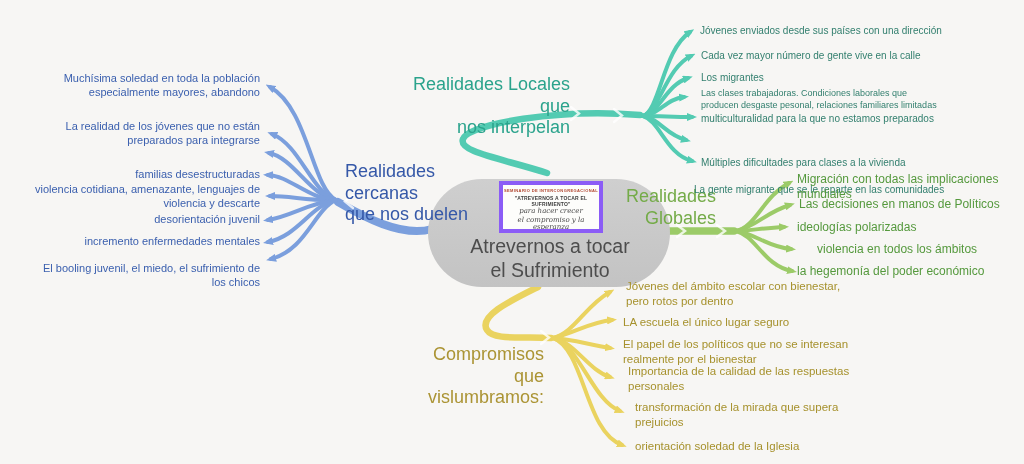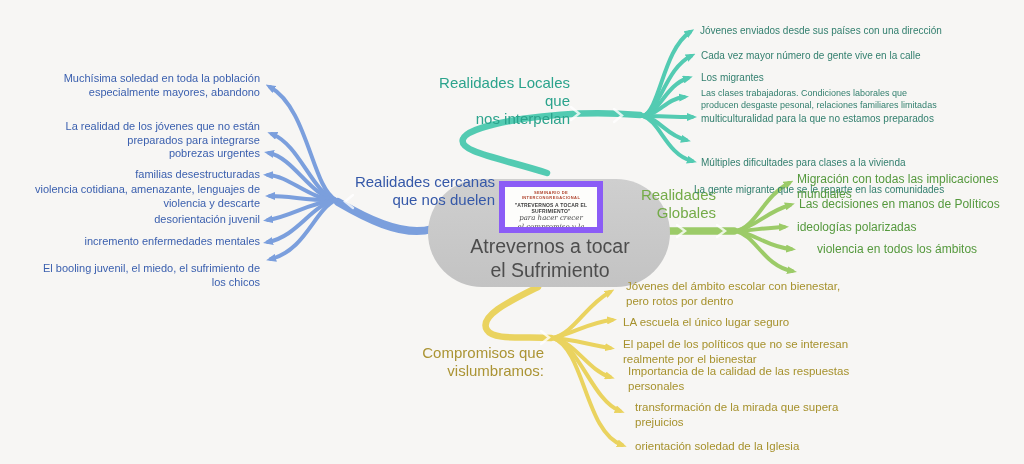--- a/index.html
+++ b/index.html
@@ -5,32 +5,32 @@
   html,body{margin:0;padding:0;}
   body{font-family:"Liberation Sans",sans-serif;background:#f7f6f4;}
   #stage{position:relative;width:1024px;height:464px;overflow:hidden;background:#f7f6f4;}
   #branch-svg{position:absolute;left:0;top:0;z-index:1;}
   .txt{position:absolute;white-space:pre-line;z-index:3;cursor:default;}
   .item-teal{color:#327f6e;font-size:10px;line-height:1.32;}
   .item-teal.small{font-size:9px;line-height:1.35;}
   .item-blue{color:#3a5fae;font-size:11px;line-height:1.3;text-align:right;}
   .item-green{color:#55993d;font-size:12px;line-height:1.28;}
   .item-yellow{color:#a6912c;font-size:11.5px;line-height:1.3;}
-  .blabel{font-size:15px;line-height:1.2;}
+  .blabel{font-size:18px;line-height:1.2;}
   .blabel-teal{color:#2ba38c;text-align:right;}
   .blabel-blue{color:#3558a8;text-align:left;}
   .blabel-green{color:#74ab48;text-align:right;}
   .blabel-yellow{color:#ab9434;text-align:right;}
   
   .center-node{position:absolute;left:428px;top:179px;width:242px;height:108px;
     background:linear-gradient(#cfcfcf,#c3c3c3);border-radius:54px;z-index:2;}
   .center-title{position:absolute;left:430px;top:235px;width:240px;z-index:3;
     color:#4d4d4d;font-size:19.5px;line-height:1.22;text-align:center;white-space:pre-line;}
   .center-card{position:absolute;left:499px;top:181px;width:104px;height:52px;z-index:3;
-    background:#fdfdfb;border:6px solid #8b5cf6;box-sizing:border-box;overflow:hidden;
+    background:#fdfdfb;border:4px solid #8b5cf6;box-sizing:border-box;overflow:hidden;
     text-align:center;padding-top:3px;}
   .card-header{font-size:4px;font-weight:bold;color:#b0442e;letter-spacing:.4px;}
   .card-title{font-size:5px;font-weight:bold;color:#3c3c3c;margin-top:2px;letter-spacing:.2px;}
   .card-script{font-family:"DejaVu Serif",serif;font-style:italic;font-size:7px;
     line-height:1.08;color:#4a4a4a;margin-top:1px;}
   .card-redbar{width:10px;height:2px;background:#b0442e;margin:2px auto 1px auto;}
 </style>
 </head>
 <body>
 
@@ -108,54 +108,54 @@
     <div class="card-script">para hacer crecer</div>
     <div class="card-script">el compromiso y la esperanza</div>
     <div class="card-redbar"></div>
 
   </div>
   <div class="txt center-title">Atrevernos a tocar
 el Sufrimiento</div>
 
   <div class="txt blabel blabel-teal" style="right:454px;top:74px;width:160px;">Realidades Locales que
 nos interpelan</div>
-  <div class="txt blabel blabel-blue" style="left:345px;top:173px;width:150px;text-align:right;">Realidades cercanas
+  <div class="txt blabel blabel-blue" style="left:345px;top:161px;width:150px;">Realidades cercanas
 que nos duelen</div>
   <div class="txt blabel blabel-green" style="right:308px;top:186px;width:110px;">Realidades
 Globales</div>
   <div class="txt blabel blabel-yellow" style="right:480px;top:344px;width:140px;">Compromisos que
 vislumbramos:</div>
 
   <div class="txt item-teal" style="left:700px;top:24px;width:260px;">Jóvenes enviados desde sus países con una dirección</div>
   <div class="txt item-teal" style="left:701px;top:49px;width:260px;">Cada vez mayor número de gente vive en la calle</div>
   <div class="txt item-teal" style="left:701px;top:71px;width:200px;">Los migrantes</div>
   <div class="txt item-teal small" style="left:701px;top:87px;width:270px;">Las clases trabajadoras. Condiciones laborales que
 producen desgaste pesonal, relaciones familiares limitadas</div>
   <div class="txt item-teal" style="left:701px;top:112px;width:260px;">multiculturalidad para la que no estamos preparados</div>
   <div class="txt item-teal" style="left:694px;top:135px;width:270px;margin-top:48px;">La gente migrante que se le reparte en las comunidades</div>
   <div class="txt item-teal" style="left:701px;top:156px;width:260px;">Múltiples dificultades para clases a la vivienda</div>
 
   <div class="txt item-blue" style="right:764px;top:71px;width:230px;">Muchísima soledad en toda la población
 especialmente mayores, abandono</div>
   <div class="txt item-blue" style="right:764px;top:119px;width:230px;">La realidad de los jóvenes que no están
 preparados para integrarse</div>
-  <div class="txt item-blue" style="right:764px;top:146px;width:200px;">pobrezas urgentes</div>
   <div class="txt item-blue" style="right:764px;top:167px;width:220px;">familias desestructuradas</div>
   <div class="txt item-blue" style="right:764px;top:182px;width:250px;">violencia cotidiana, amenazante, lenguajes de
 violencia y descarte</div>
   <div class="txt item-blue" style="right:764px;top:212px;width:200px;">desorientación juvenil</div>
   <div class="txt item-blue" style="right:764px;top:234px;width:230px;">incremento enfermedades mentales</div>
   <div class="txt item-blue" style="right:764px;top:261px;width:260px;">El booling juvenil, el miedo, el sufrimiento de
 los chicos</div>
 
   <div class="txt item-green" style="left:797px;top:172px;width:230px;">Migración con todas las implicaciones
 mundiales</div>
   <div class="txt item-green" style="left:799px;top:197px;width:225px;">Las decisiones en manos de Políticos</div>
   <div class="txt item-green" style="left:789px;top:220px;width:200px;margin-left:8px;">ideologías polarizadas</div>
   <div class="txt item-green" style="left:797px;top:242px;width:210px;margin-left:20px;">violencia en todos los ámbitos</div>
+  <div class="txt item-green" style="left:797px;top:264px;width:220px;">la hegemonía del poder económico</div>
 
   <div class="txt item-yellow" style="left:626px;top:279px;width:245px;">Jóvenes del ámbito escolar con bienestar,
 pero rotos por dentro</div>
   <div class="txt item-yellow" style="left:623px;top:315px;width:220px;">LA escuela el único lugar seguro</div>
   <div class="txt item-yellow" style="left:623px;top:337px;width:260px;">El papel de los políticos que no se interesan
 realmente por el bienestar</div>
   <div class="txt item-yellow" style="left:628px;top:364px;width:250px;">Importancia de la calidad de las respuestas
 personales</div>
   <div class="txt item-yellow" style="left:635px;top:400px;width:230px;">transformación de la mirada que supera
 prejuicios</div>

